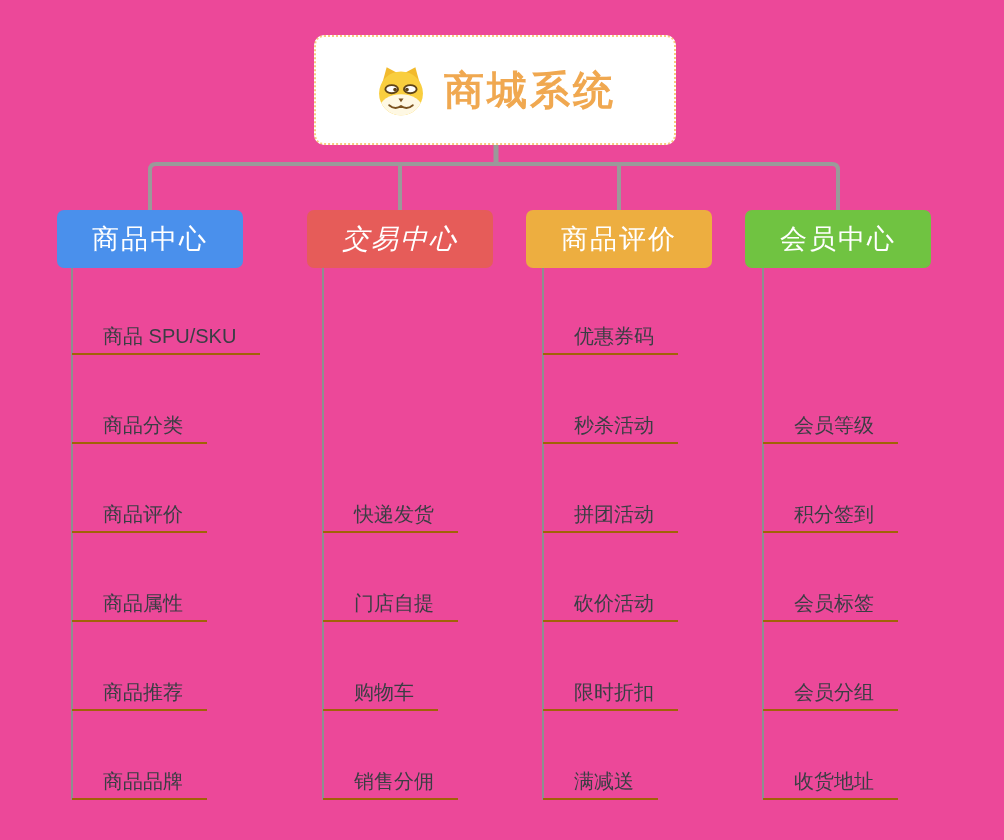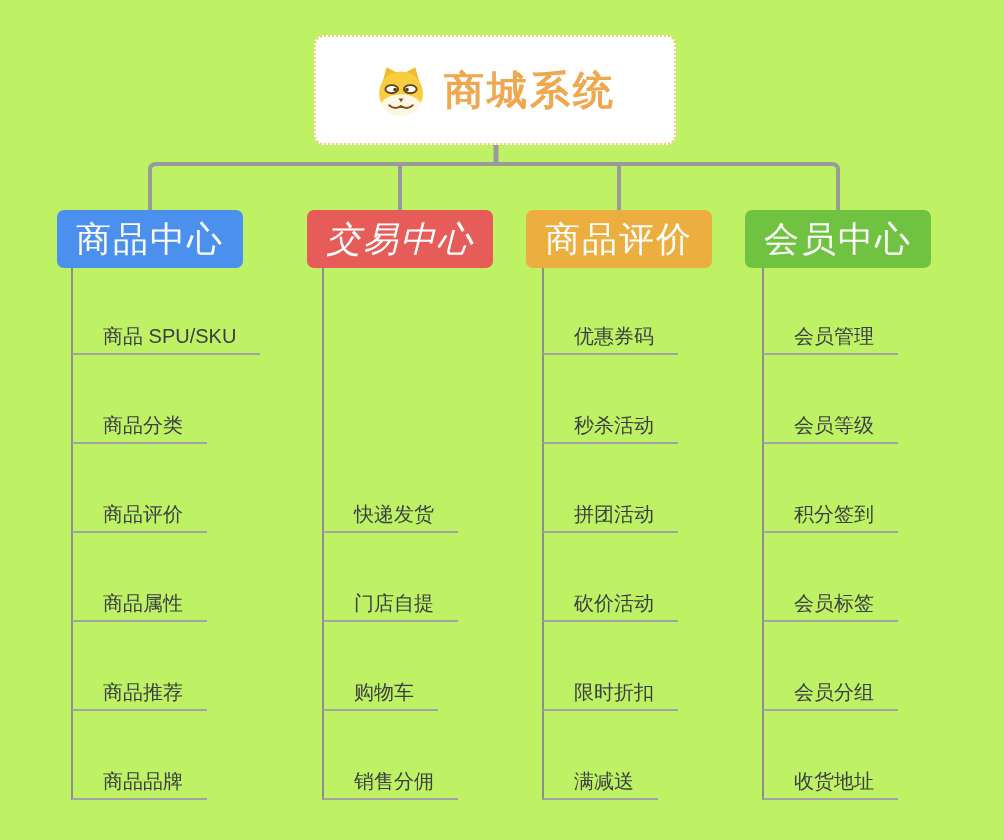--- a/index.html
+++ b/index.html
@@ -3,21 +3,21 @@
 <meta charset="utf-8">
 <style>
   html,body{margin:0;padding:0;}
   body{
     font-family:"Liberation Sans","DejaVu Sans",sans-serif;
     background:#e9e9e9;
   }
   .canvas{
     position:relative;
     width:1004px;height:840px;
-    background:#bef264;
+    background:#ec4899;
     overflow:hidden;
   }
   .connectors{
     position:absolute;left:0;top:0;width:1004px;height:840px;
     pointer-events:none;
   }
   .connectors path{
     stroke:#9A9A9A;fill:none;
   }
   .root-node{
@@ -34,41 +34,41 @@
     font-weight:600;
     letter-spacing:3px;
     color:#F0A850;
     white-space:nowrap;
   }
   .dog-icon{display:flex;align-items:center;}
   .branch-node{
     position:absolute;top:210px;width:186px;height:58px;
     border-radius:7px;
     color:#ffffff;
-    font-size:35px;
+    font-size:27px;
     font-weight:500;
     letter-spacing:2px;
     line-height:58px;
     text-align:center;
     white-space:nowrap;
     cursor:pointer;
   }
   .trunk{
     position:absolute;top:268px;width:2px;height:532px;
     background:#8E8E8E;
   }
   .leaf{
     position:absolute;
     white-space:nowrap;
     cursor:pointer;
   }
   .leaf-label{
     display:inline-block;
     padding:13px 24px 4px 31px;
-    border-bottom:2px solid #a3a3a3;
+    border-bottom:2px solid #a16207;
     font-size:20px;
     line-height:26px;
     color:#3A3E44;
   }
   
   .bx0{left:57px}.bx1{left:307px}.bx2{left:526px}.bx3{left:745px}
   .tx0{left:71px}.tx1{left:322px}.tx2{left:542px}.tx3{left:762px}
   .lx0{left:72px}.lx1{left:323px}.lx2{left:543px}.lx3{left:763px}
   .ly0{top:310px}.ly1{top:399px}.ly2{top:488px}.ly3{top:577px}.ly4{top:666px}.ly5{top:755px}
 </style>
@@ -129,20 +129,19 @@
   <div class="leaf lx1 ly4"><span class="leaf-label">购物车</span></div>
   <div class="leaf lx1 ly5"><span class="leaf-label">销售分佣</span></div>
 
   <div class="leaf lx2 ly0"><span class="leaf-label">优惠券码</span></div>
   <div class="leaf lx2 ly1"><span class="leaf-label">秒杀活动</span></div>
   <div class="leaf lx2 ly2"><span class="leaf-label">拼团活动</span></div>
   <div class="leaf lx2 ly3"><span class="leaf-label">砍价活动</span></div>
   <div class="leaf lx2 ly4"><span class="leaf-label">限时折扣</span></div>
   <div class="leaf lx2 ly5"><span class="leaf-label">满减送</span></div>
 
-  <div class="leaf lx3 ly0"><span class="leaf-label">会员管理</span></div>
   <div class="leaf lx3 ly1"><span class="leaf-label">会员等级</span></div>
   <div class="leaf lx3 ly3"><span class="leaf-label">会员标签</span></div>
   <div class="leaf lx3 ly2"><span class="leaf-label">积分签到</span></div>
   <div class="leaf lx3 ly4"><span class="leaf-label">会员分组</span></div>
   <div class="leaf lx3 ly5"><span class="leaf-label">收货地址</span></div>
 
 </div>
 
 </body></html>

